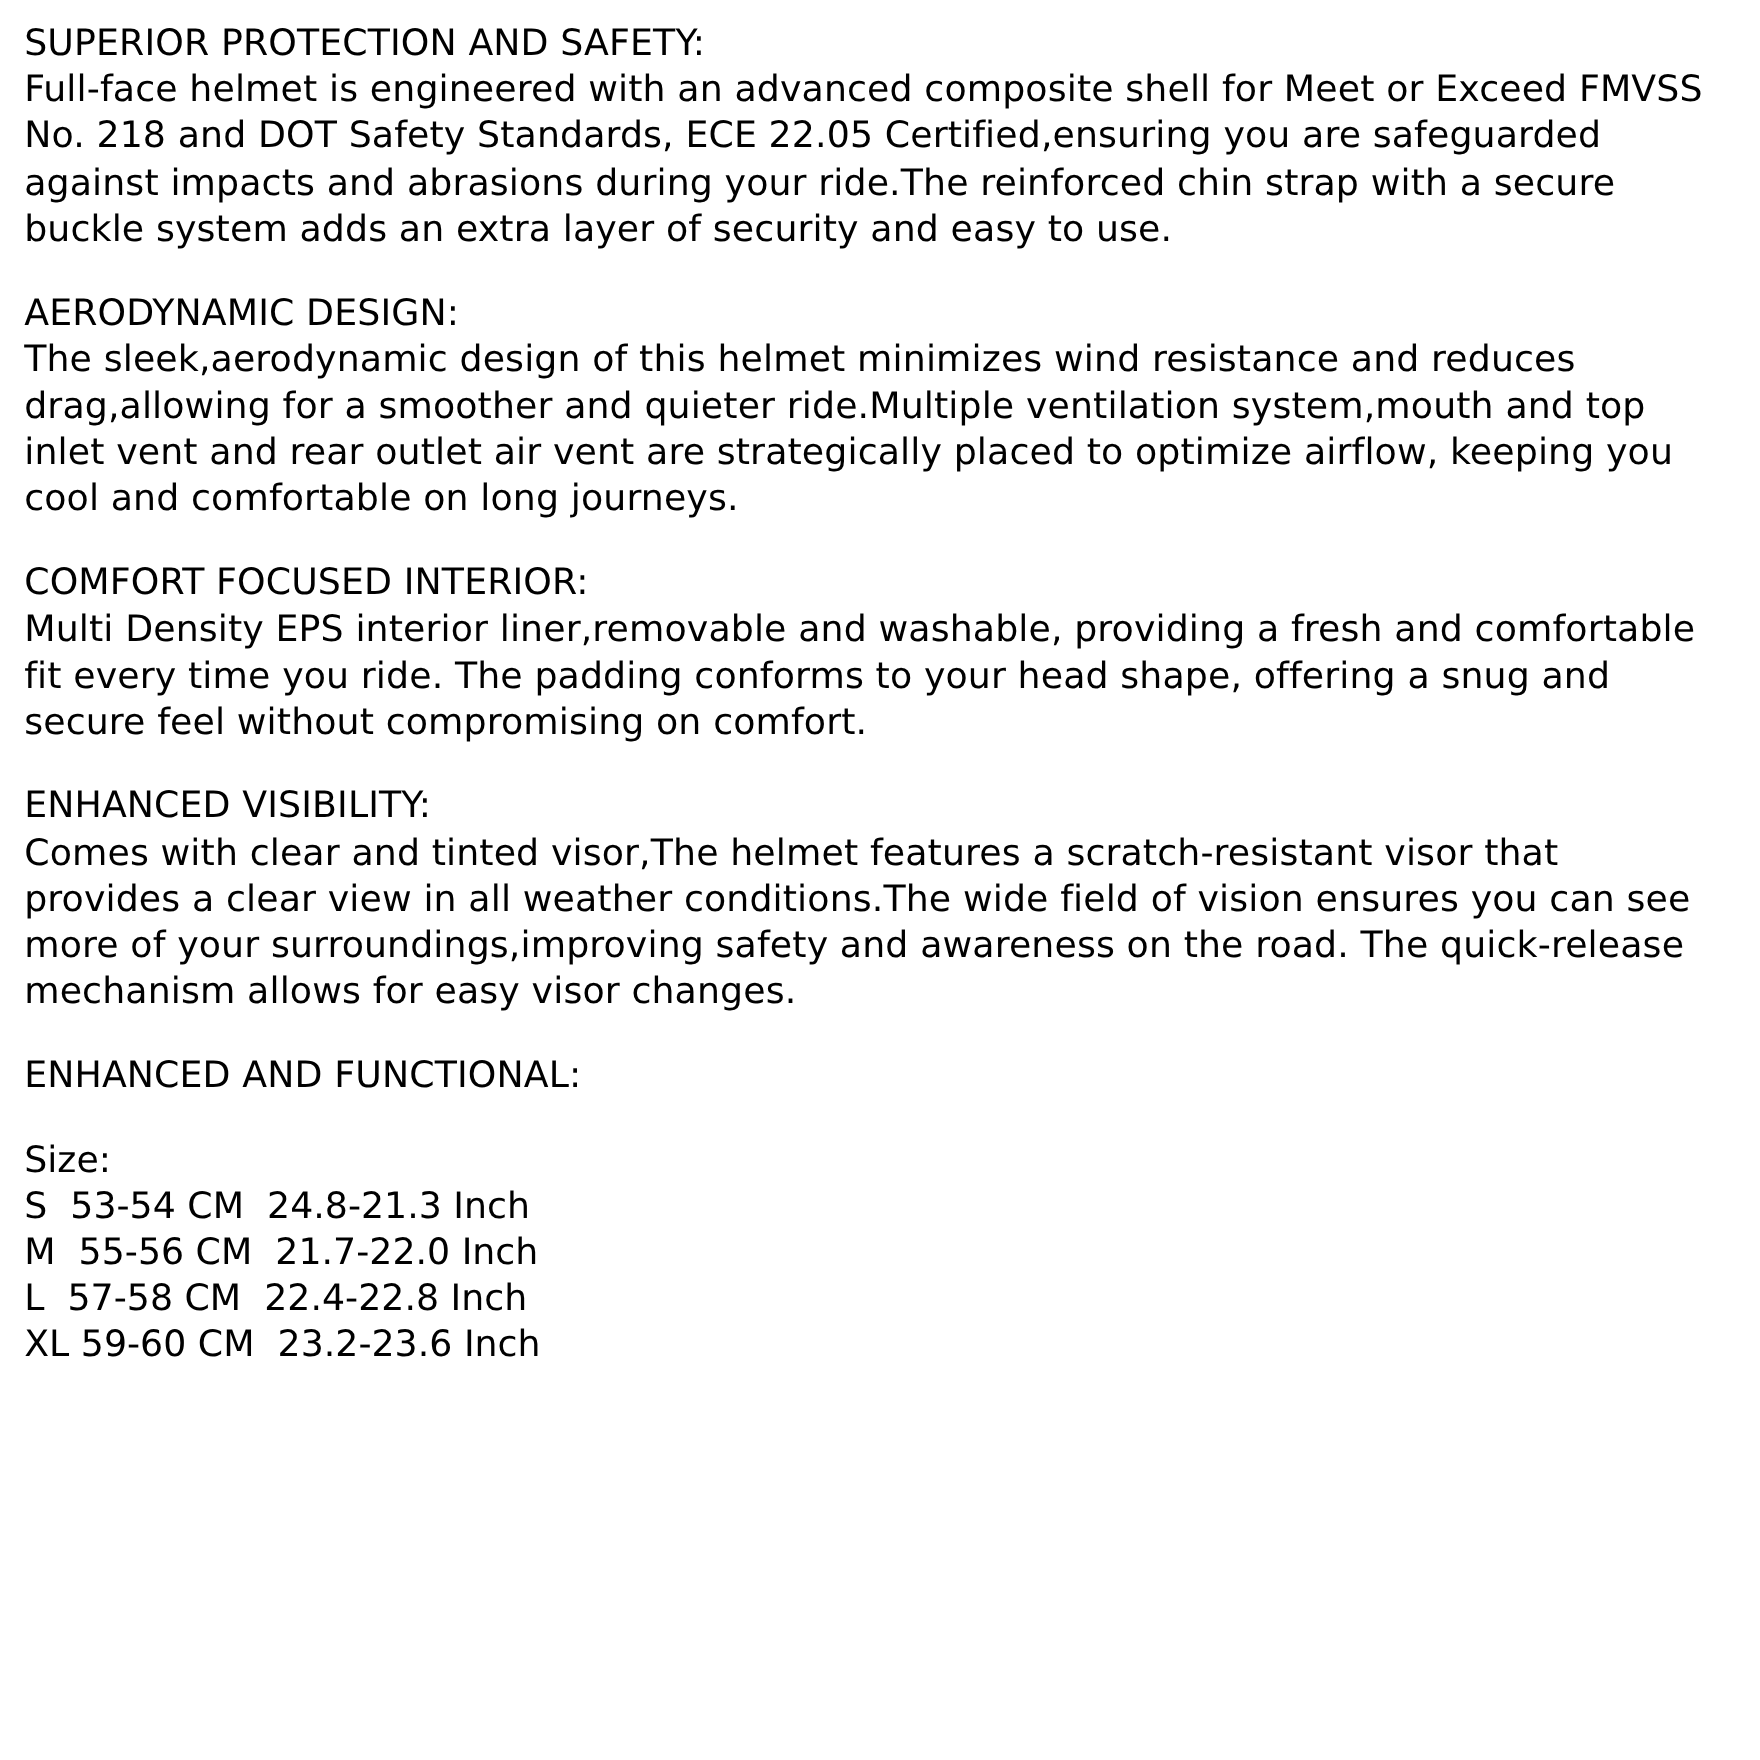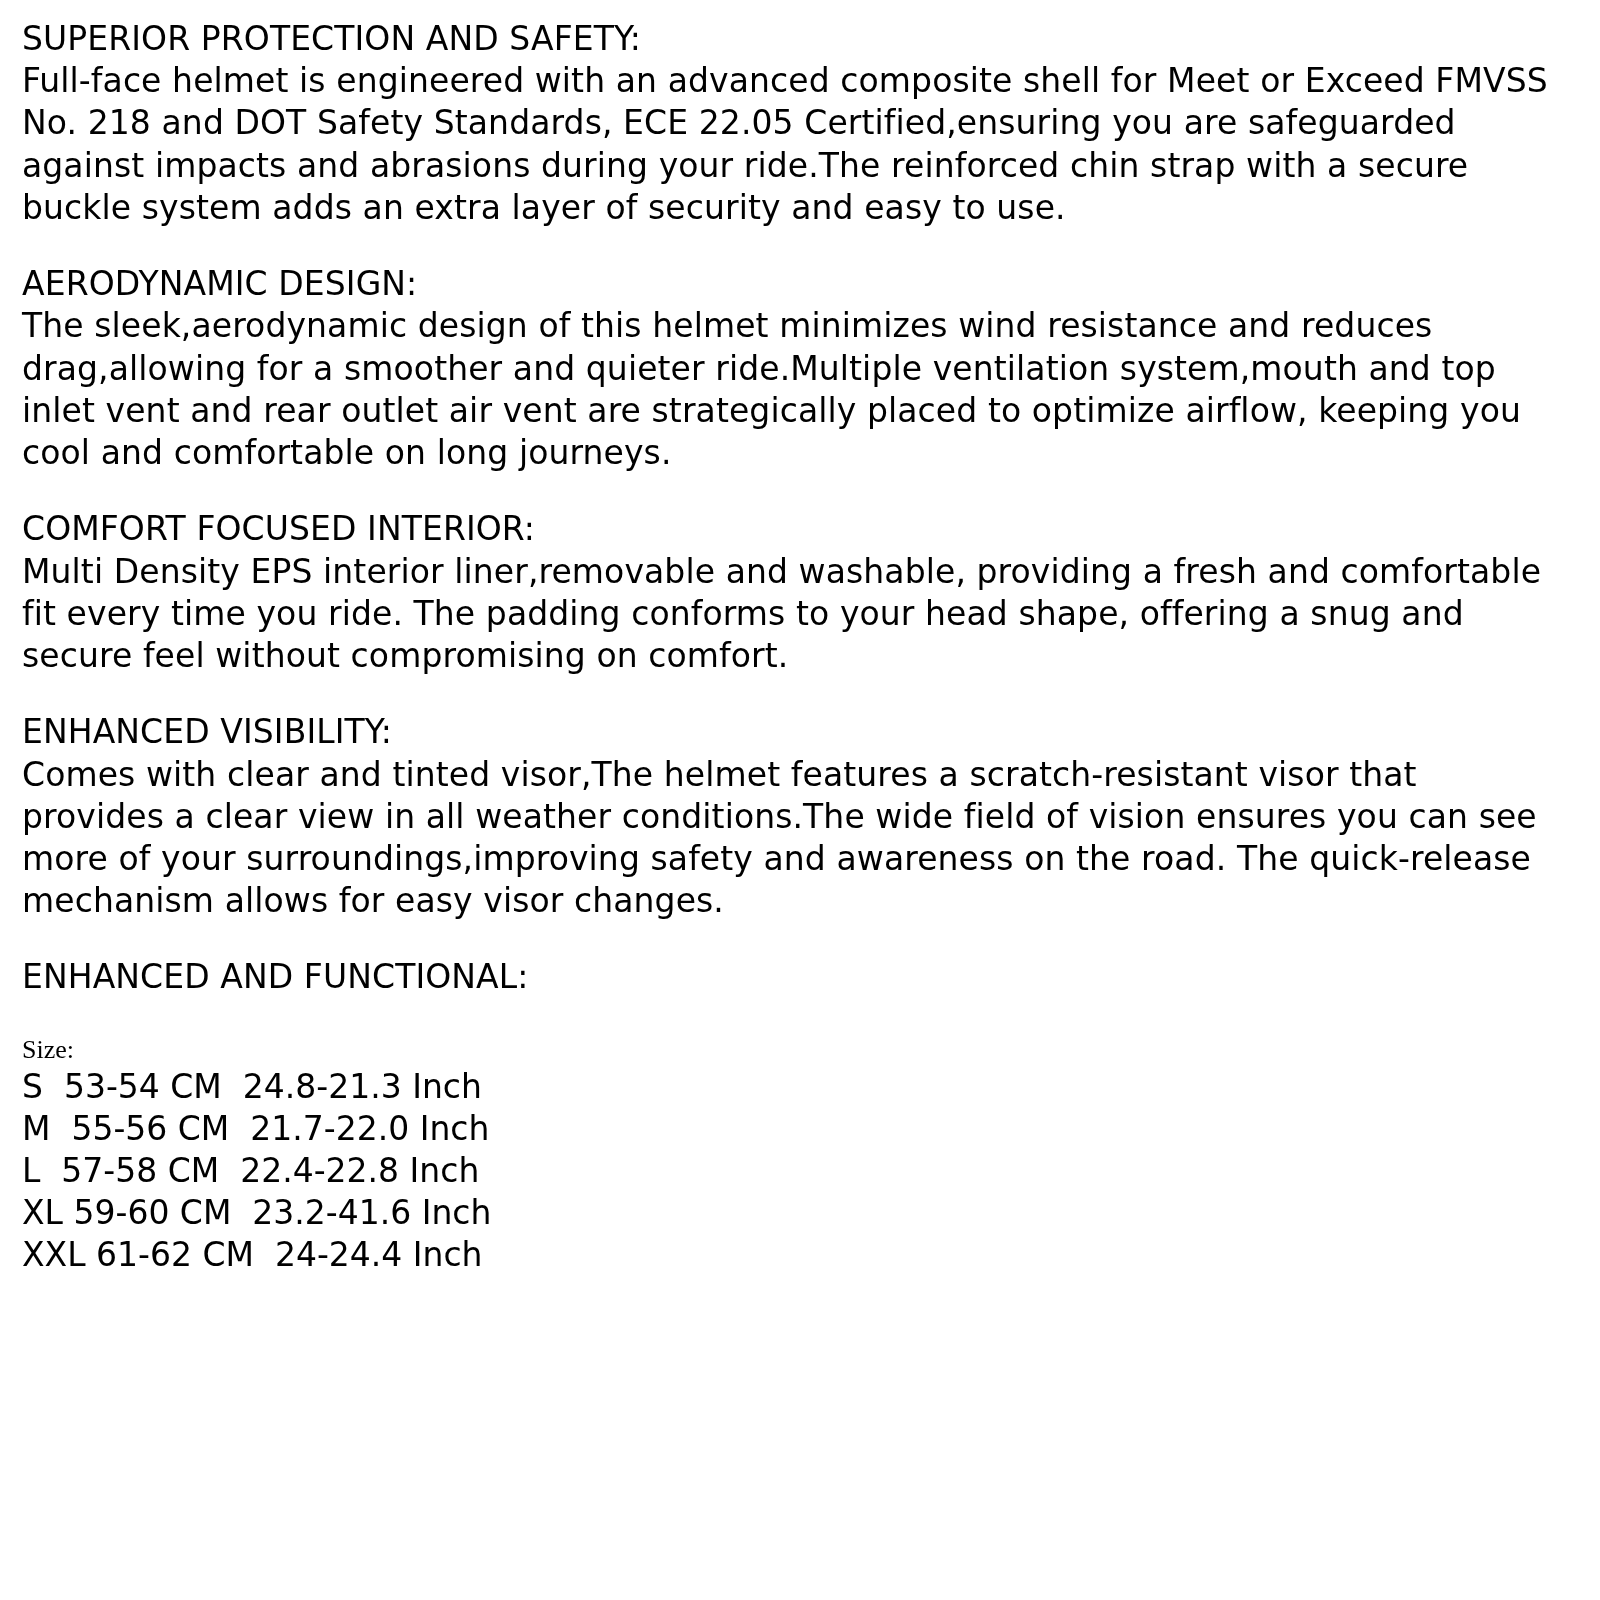--- a/index.html
+++ b/index.html
@@ -29,23 +29,22 @@
     letter-spacing: 0.1px;
     white-space: pre-wrap;
   }
   .body-text {
     font-size: 33px;
     line-height: 1.28;
     letter-spacing: 0.1px;
     white-space: pre-wrap;
   }
   .size-label {
-    font-size: 26px;
+    font-size: 33px;
     line-height: 1.28;
-    font-family: Liberation Serif, serif;
   }
   .size-row {
     font-size: 33px;
     line-height: 1.27;
     white-space: pre;
   }
 </style>
 </head>
 <body>
 
@@ -73,17 +72,16 @@
 
   <div class="section">
     <div class="heading">ENHANCED AND FUNCTIONAL:</div>
   </div>
 
   <div class="section">
     <div class="size-label">Size:</div>
     <div class="size-row">S  53-54 CM  24.8-21.3 Inch</div>
     <div class="size-row">M  55-56 CM  21.7-22.0 Inch</div>
     <div class="size-row">L  57-58 CM  22.4-22.8 Inch</div>
-    <div class="size-row">XL 59-60 CM  23.2-41.6 Inch</div>
-    <div class="size-row">XXL 61-62 CM  24-24.4 Inch</div>
+    <div class="size-row">XL 59-60 CM  23.2-23.6 Inch</div>
   </div>
 
 </div>
 
 </body></html>

